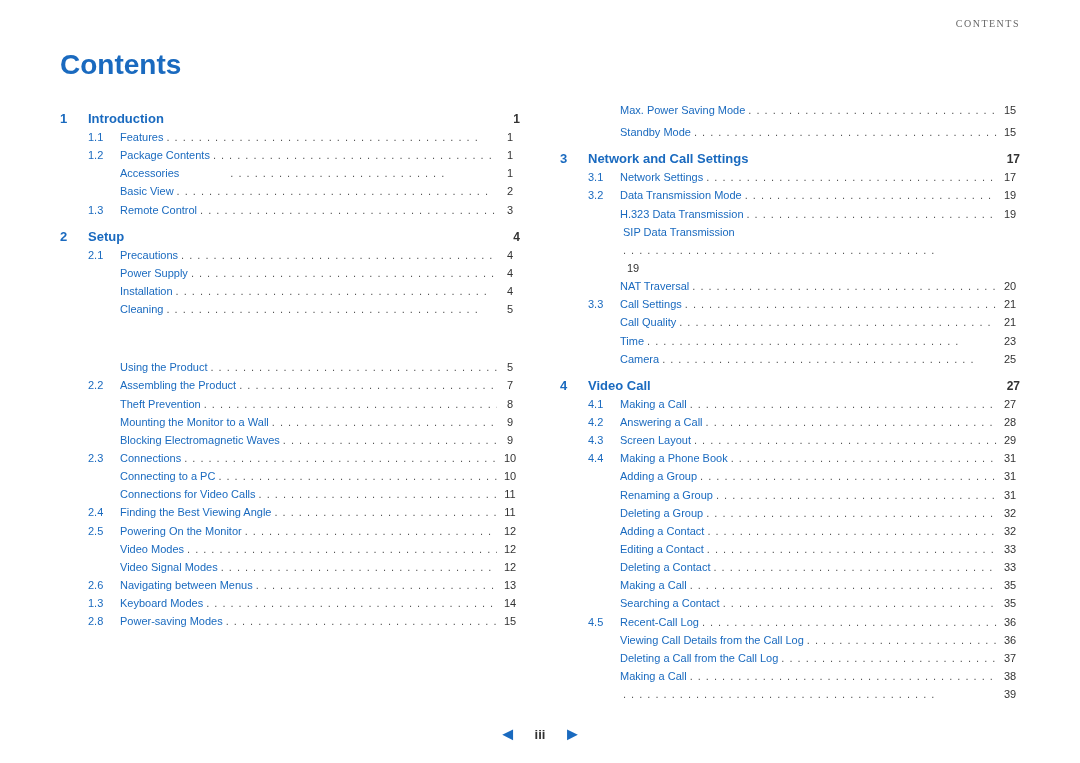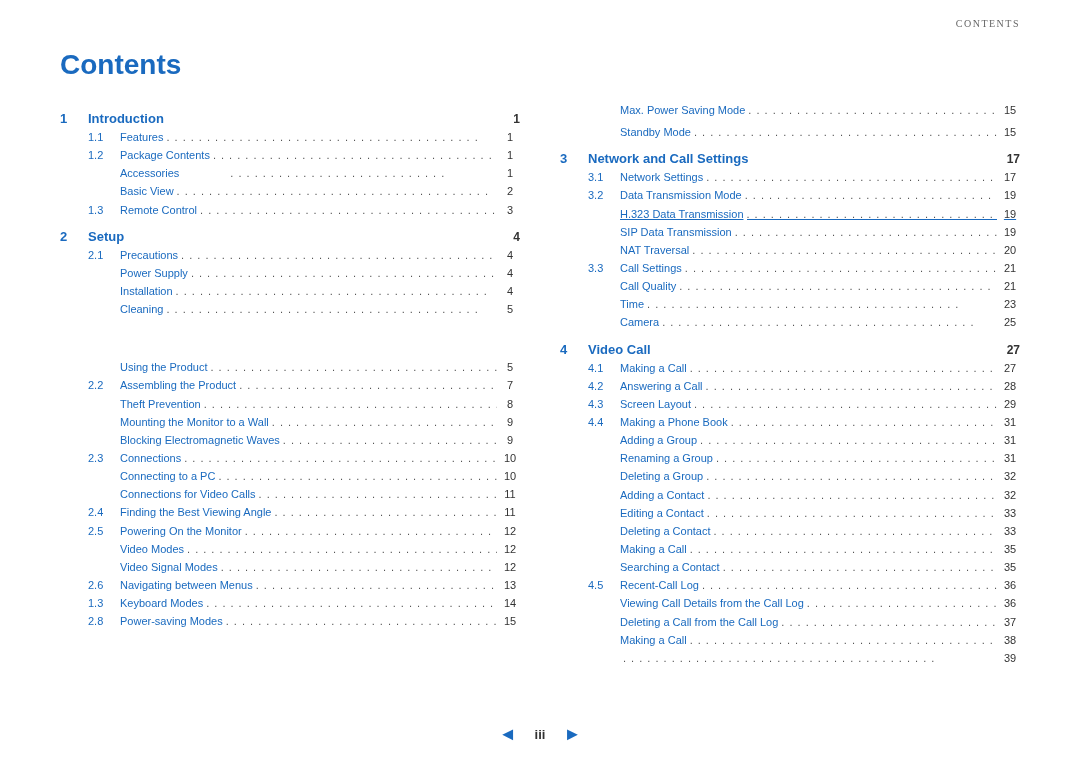--- a/index.html
+++ b/index.html
@@ -297,26 +297,26 @@
         <span class="label">Network Settings</span>
         <span class="dots"> . . . . . . . . . . . . . . . . . . . . . . . . . . . . . . . . . . . . . . . </span>
         <span class="page-num">17</span>
       </div>
       <div class="toc-entry" style="padding-left: 28px;">
         <span class="sub-num">3.2</span>
         <span class="label">Data Transmission Mode</span>
         <span class="dots"> . . . . . . . . . . . . . . . . . . . . . . . . . . . . . . . . . . . . . . . </span>
         <span class="page-num">19</span>
       </div>
-      <div class="toc-entry" style="padding-left: 60px; text-decoration: underline;">
+      <div class="toc-entry" style="padding-left: 60px;">
         <span class="label">H.323 Data Transmission</span>
         <span class="dots"> . . . . . . . . . . . . . . . . . . . . . . . . . . . . . . . . . . . . . . . </span>
         <span class="page-num">19</span>
       </div>
-      <div class="toc-entry" style="padding-left: 60px;">
+      <div class="toc-entry" style="padding-left: 60px; flex-direction: column;">
         <span class="label">SIP Data Transmission</span>
         <span class="dots"> . . . . . . . . . . . . . . . . . . . . . . . . . . . . . . . . . . . . . . . </span>
         <span class="page-num">19</span>
       </div>
       <div class="toc-entry" style="padding-left: 60px;">
         <span class="label">NAT Traversal</span>
         <span class="dots"> . . . . . . . . . . . . . . . . . . . . . . . . . . . . . . . . . . . . . . . </span>
         <span class="page-num">20</span>
       </div>
       <div class="toc-entry" style="padding-left: 28px;">

